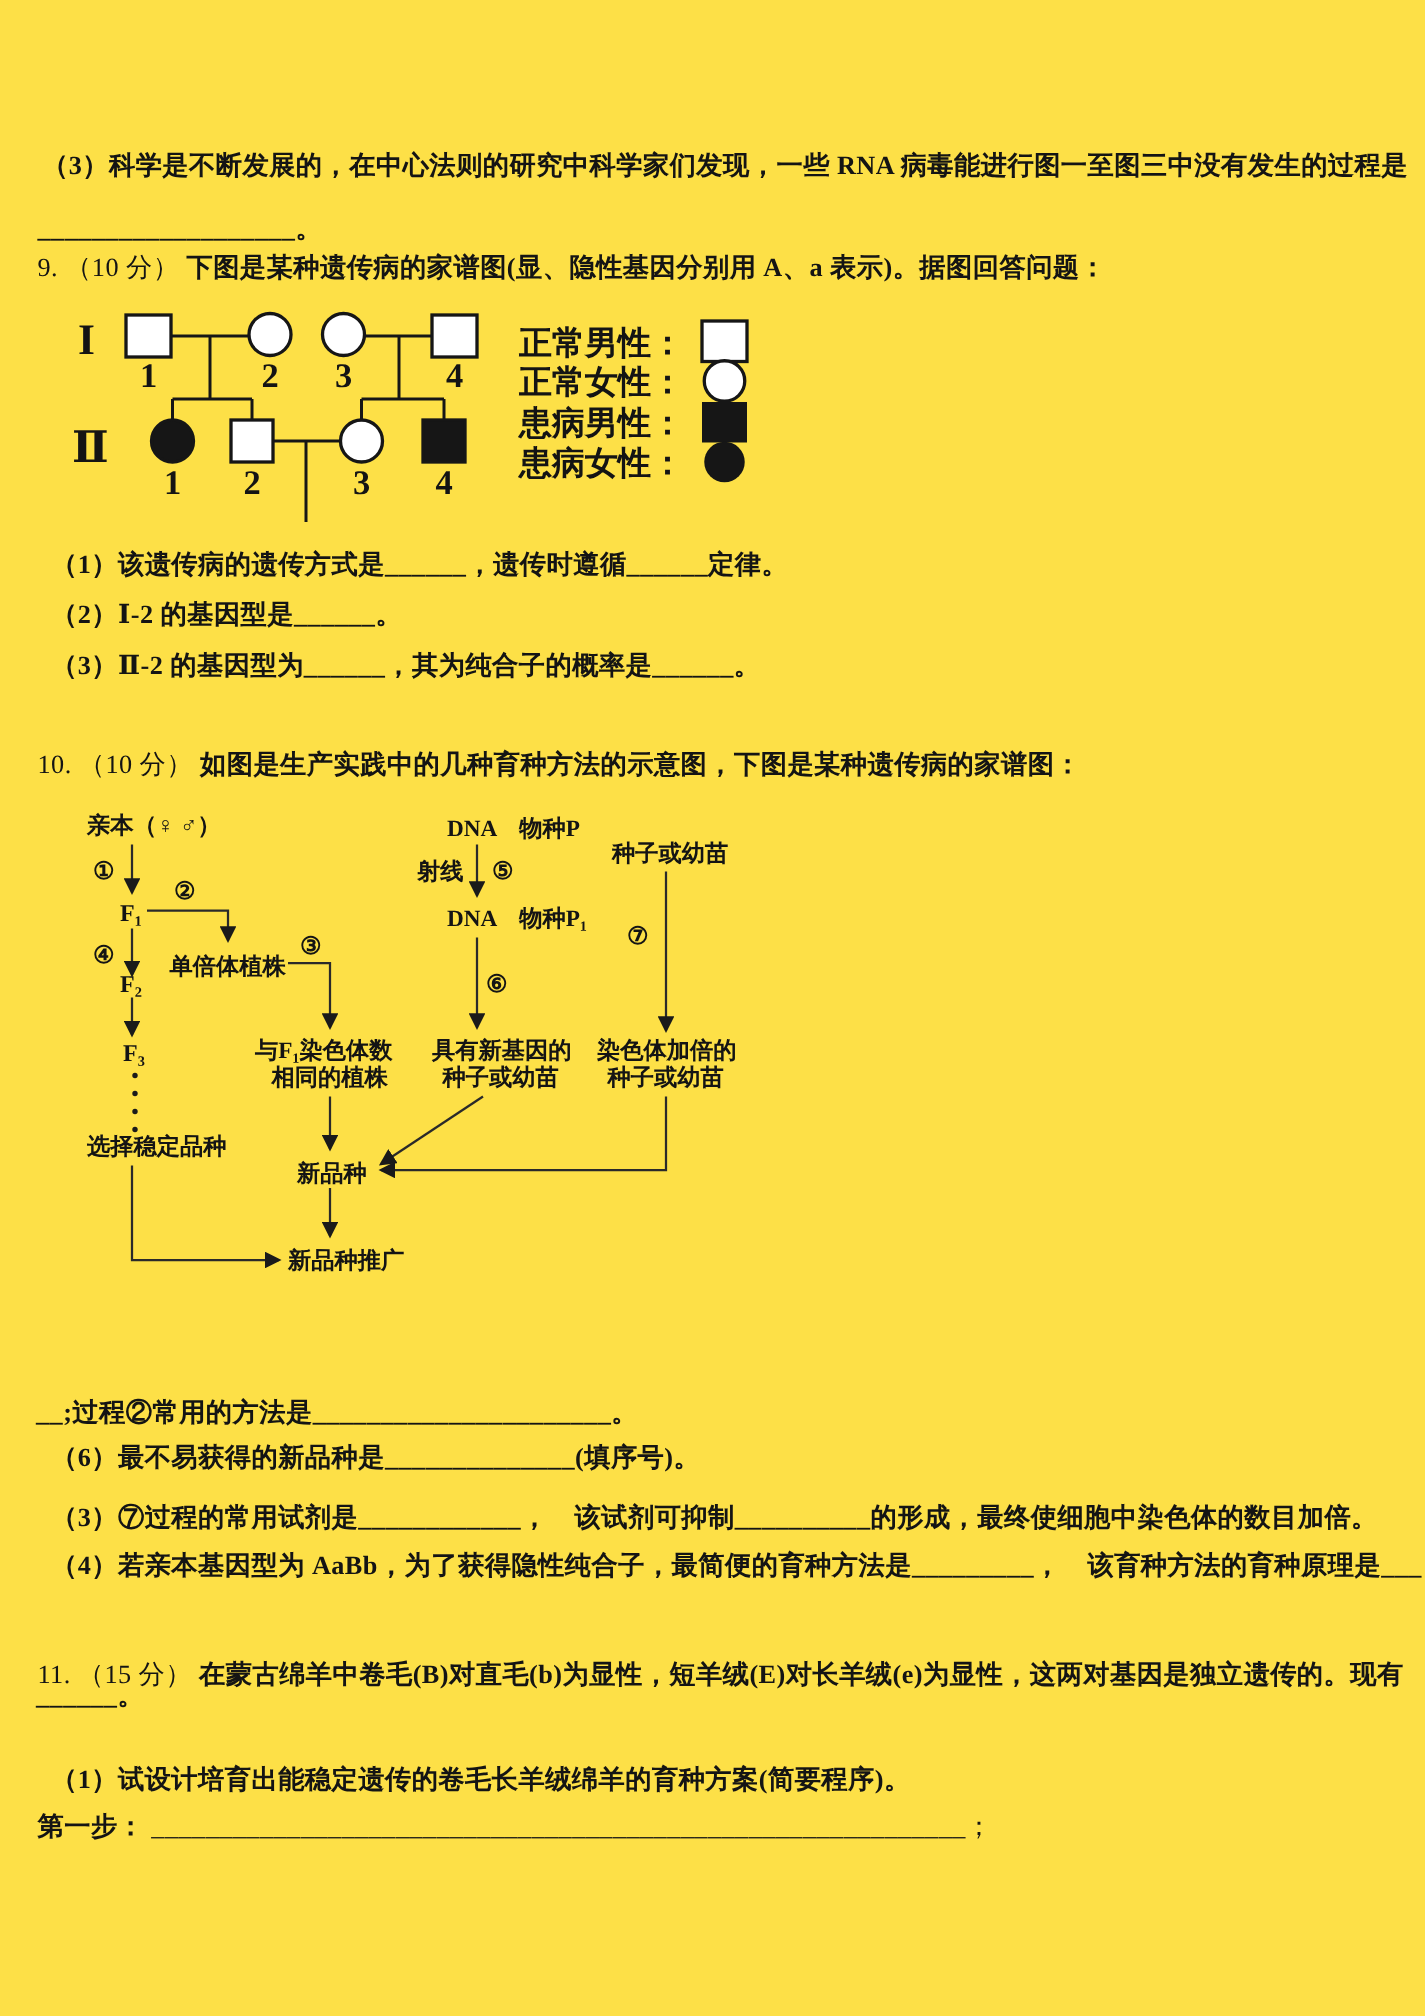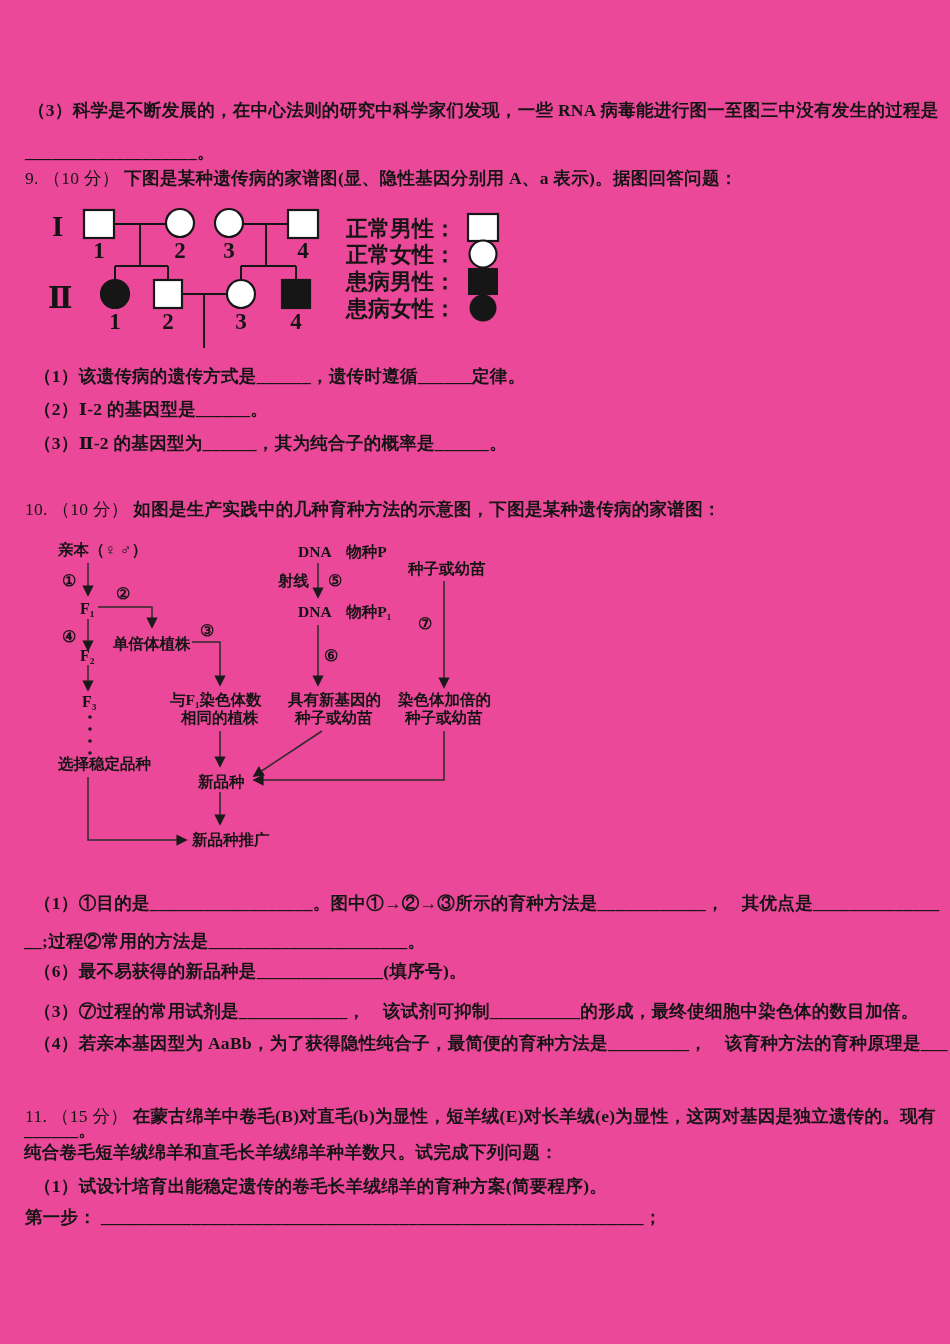--- a/index.html
+++ b/index.html
@@ -1,18 +1,18 @@
 <!DOCTYPE html>
 <html><head>
 <meta charset="utf-8">
 <style>
   html,body{margin:0;padding:0;background:#e8e8e8;}
   .page{
     position:relative;width:950px;height:1344px;margin:0 auto;
-    background:#ec4899;overflow:hidden;
+    background:#fde047;overflow:hidden;
     font-family:"Liberation Serif","DejaVu Serif",serif;
     color:#141414;
   }
   .line{
     position:absolute;white-space:nowrap;
     font-size:17.5px;font-weight:700;letter-spacing:.3px;
   }
   .line .num{font-weight:400;}
   .fig{position:absolute;}
   .fig text{font-family:"Liberation Serif","DejaVu Serif",serif;fill:#141414;}
@@ -150,32 +150,30 @@
 
     <text class="lbl" x="368" y="37">种子或幼苗</text>
     <text class="circ" x="378" y="92">⑦</text>
     <text class="lbl" x="358" y="168">染色体加倍的</text>
     <text class="lbl" x="365" y="186">种子或幼苗</text>
 
     <text class="lbl" x="158" y="250">新品种</text>
     <text class="lbl" x="152" y="308">新品种推广</text>
   </svg>
 
-  <div class="line" style="top:891px;left:34px"><span>（1）①目的是__________________。图中①→②→③所示的育种方法是____________，　其优点是______________</span></div>
   <div class="line" style="top:929px;left:24px"><span>__;过程②常用的方法是______________________。</span></div>
   <div class="line" style="top:959px;left:34px"><span>（6）最不易获得的新品种是______________(填序号)。</span></div>
   <div class="line" style="top:999px;left:34px"><span>（3）⑦过程的常用试剂是____________，　该试剂可抑制__________的形成，最终使细胞中染色体的数目加倍。</span></div>
   <div class="line" style="top:1031px;left:34px"><span>（4）若亲本基因型为 AaBb，为了获得隐性纯合子，最简便的育种方法是_________，　该育种方法的育种原理是___</span></div>
   <div class="line" style="top:1118px;left:24px"><span>______。</span></div>
 
   <div class="line" style="top:1104px;left:25px">
     <span class="num">11.</span>
     <span class="num">（15 分）</span>
     <span>在蒙古绵羊中卷毛(B)对直毛(b)为显性，短羊绒(E)对长羊绒(e)为显性，这两对基因是独立遗传的。现有</span>
   </div>
-  <div class="line" style="top:1140px;left:24px"><span>纯合卷毛短羊绒绵羊和直毛长羊绒绵羊种羊数只。试完成下列问题：</span></div>
   <div class="line" style="top:1174px;left:34px"><span>（1）试设计培育出能稳定遗传的卷毛长羊绒绵羊的育种方案(简要程序)。</span></div>
   <div class="line" style="top:1205px;left:25px">
     <span>第一步：</span>
-    <span style="font-weight:700">____________________________________________________________；</span>
+    <span style="font-weight:400">____________________________________________________________；</span>
   </div>
 
 </div>
 
 </body></html>

